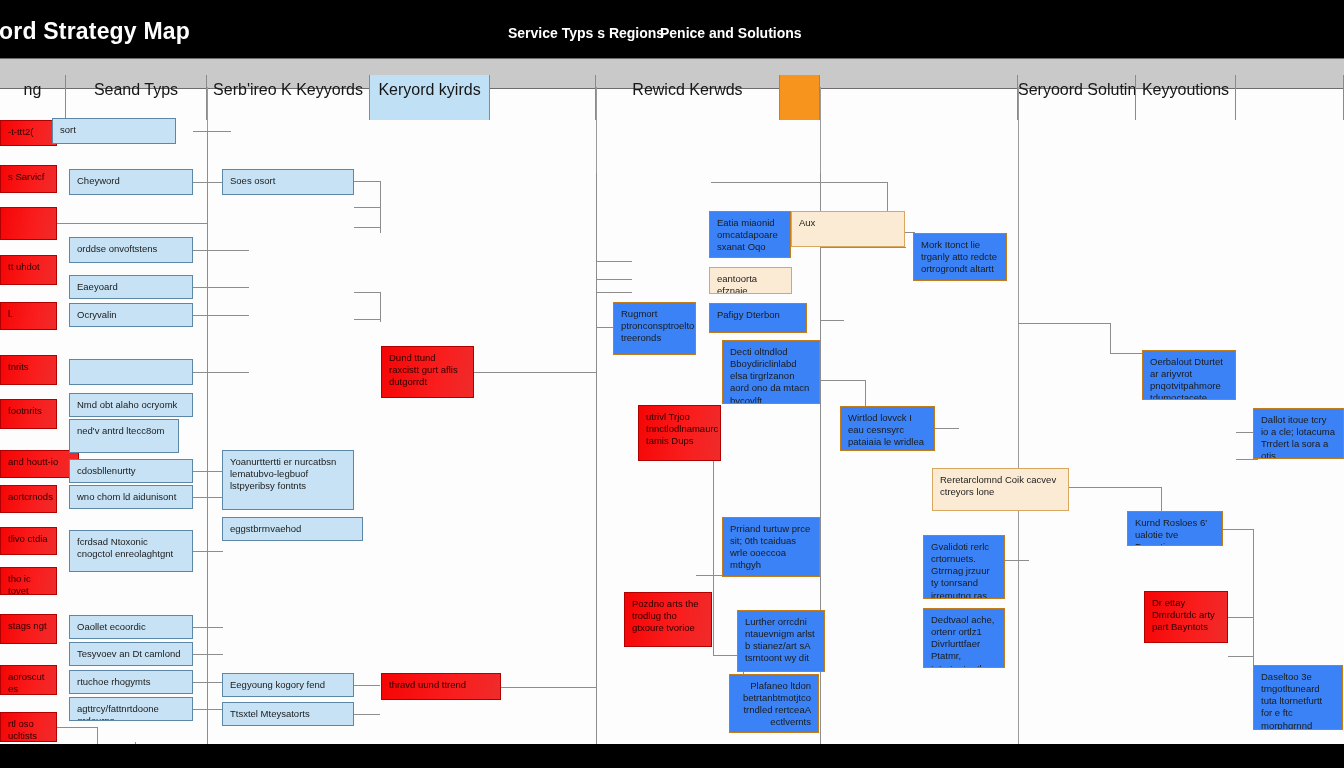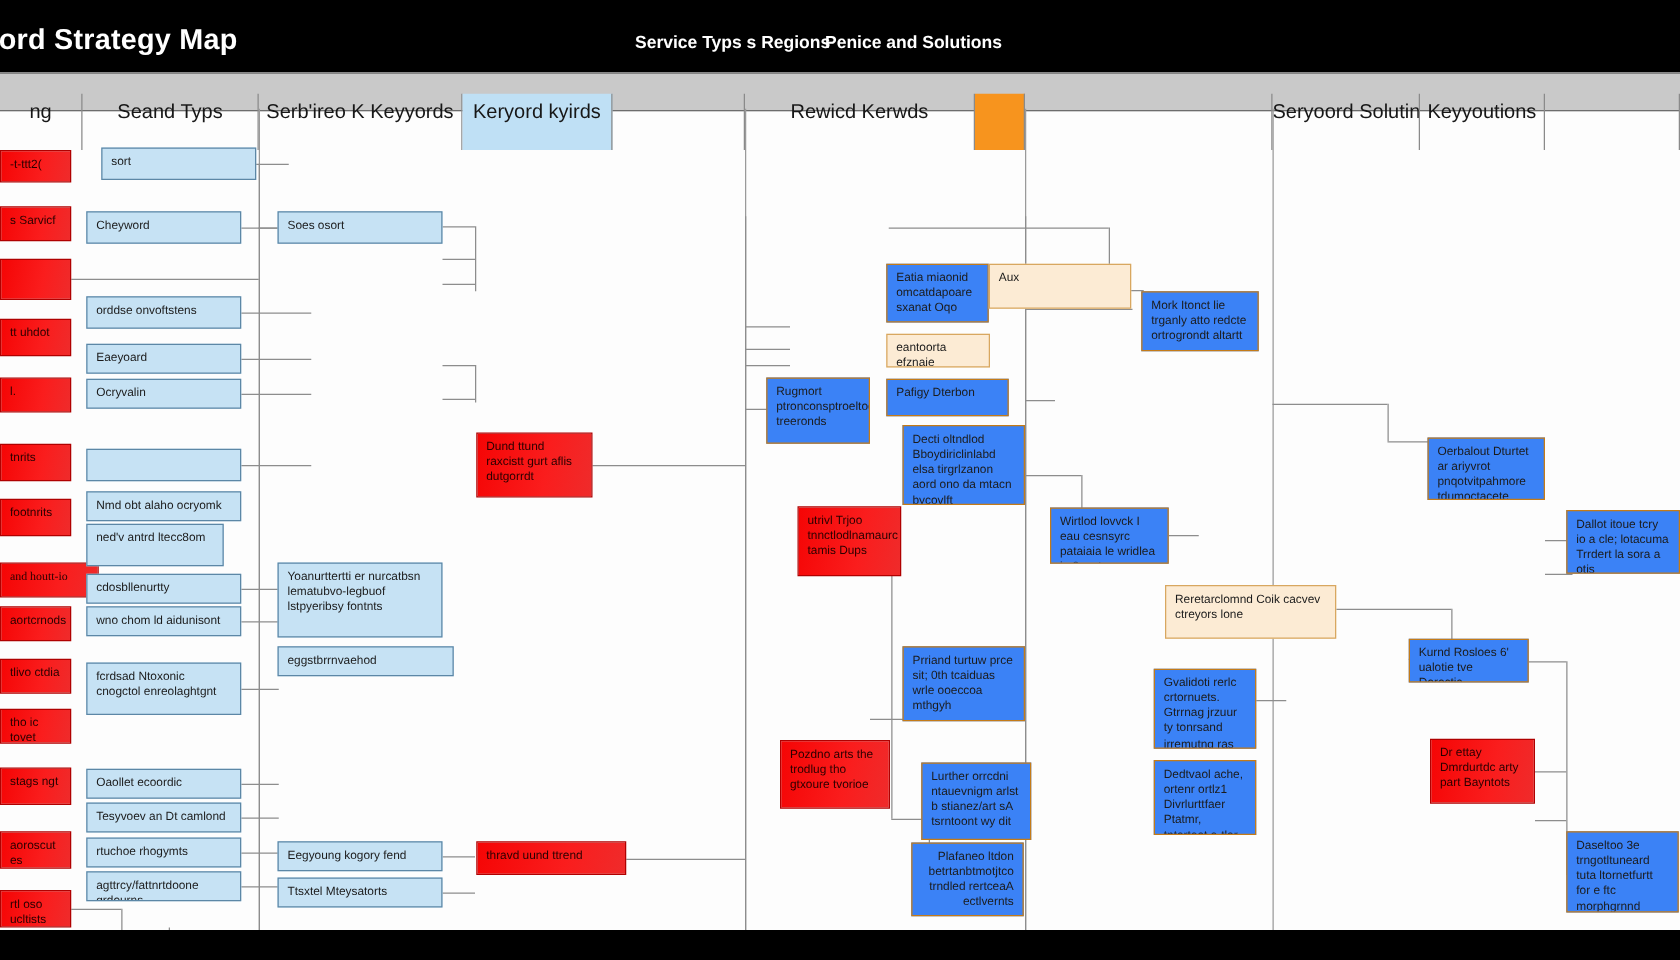--- a/index.html
+++ b/index.html
@@ -144,29 +144,29 @@
         <div class="ln v" style="left: 135px; top: 684px; height: 20px;"></div>
       </div>
     <div id="nodes">
         <div class="node red" style="left: 0px; top: 62px; width: 57px; height: 26px;">-t-ttt2(</div>
         <div class="node red" style="left: 0px; top: 107px; width: 57px; height: 28px;">s Sarvicf</div>
         <div class="node red" style="left: 0px; top: 149px; width: 57px; height: 33px;"></div>
         <div class="node red" style="left: 0px; top: 197px; width: 57px; height: 30px;">tt uhdot</div>
         <div class="node red" style="left: 0px; top: 244px; width: 57px; height: 28px;">l.</div>
         <div class="node red" style="left: 0px; top: 297px; width: 57px; height: 30px;">tnrits</div>
         <div class="node red" style="left: 0px; top: 341px; width: 57px; height: 30px;">footnrits</div>
-        <div class="node red" style="left: 0px; top: 392px; width: 79px; height: 28px; font-family: Liberation Serif, serif;">and houtt-io</div>
+        <div class="node red" style="left: 0px; top: 392px; width: 79px; height: 28px;">and houtt-io</div>
         <div class="node red" style="left: 0px; top: 427px; width: 57px; height: 28px;">aortcrnods</div>
         <div class="node red" style="left: 0px; top: 469px; width: 57px; height: 28px;">tlivo ctdia</div>
         <div class="node red" style="left: 0px; top: 509px; width: 57px; height: 28px;">tho ic tovet</div>
         <div class="node red" style="left: 0px; top: 556px; width: 57px; height: 30px;">stags ngt</div>
         <div class="node red" style="left: 0px; top: 607px; width: 57px; height: 30px;">aoroscut es</div>
         <div class="node red" style="left: 0px; top: 654px; width: 57px; height: 30px;">rtl oso ucltists</div>
         <div class="node red" style="left: 0px; top: 694px; width: 57px; height: 30px;">flondtvsron</div>
-        <div class="node blue" style="left: 81px; top: 60px; width: 124px; height: 26px;">sort</div>
+        <div class="node blue" style="left: 52px; top: 60px; width: 124px; height: 26px;">sort</div>
         <div class="node blue" style="left: 69px; top: 111px; width: 124px; height: 26px;">Cheyword</div>
         <div class="node blue" style="left: 69px; top: 179px; width: 124px; height: 26px;">orddse onvoftstens</div>
         <div class="node blue" style="left: 69px; top: 217px; width: 124px; height: 24px;">Eaeyoard</div>
         <div class="node blue" style="left: 69px; top: 245px; width: 124px; height: 24px;">Ocryvalin</div>
         <div class="node blue" style="left: 69px; top: 301px; width: 124px; height: 26px;"></div>
         <div class="node blue" style="left: 69px; top: 335px; width: 124px; height: 24px;">Nmd obt alaho ocryomk</div>
         <div class="node blue" style="left: 69px; top: 361px; width: 110px; height: 34px;">ned'v antrd ltecc8om</div>
         <div class="node blue" style="left: 69px; top: 401px; width: 124px; height: 24px;">cdosbllenurtty</div>
         <div class="node blue" style="left: 69px; top: 427px; width: 124px; height: 24px;">wno chom ld aidunisont</div>
         <div class="node blue" style="left: 69px; top: 472px; width: 124px; height: 42px;">fcrdsad Ntoxonic cnogctol enreolaghtgnt</div>

